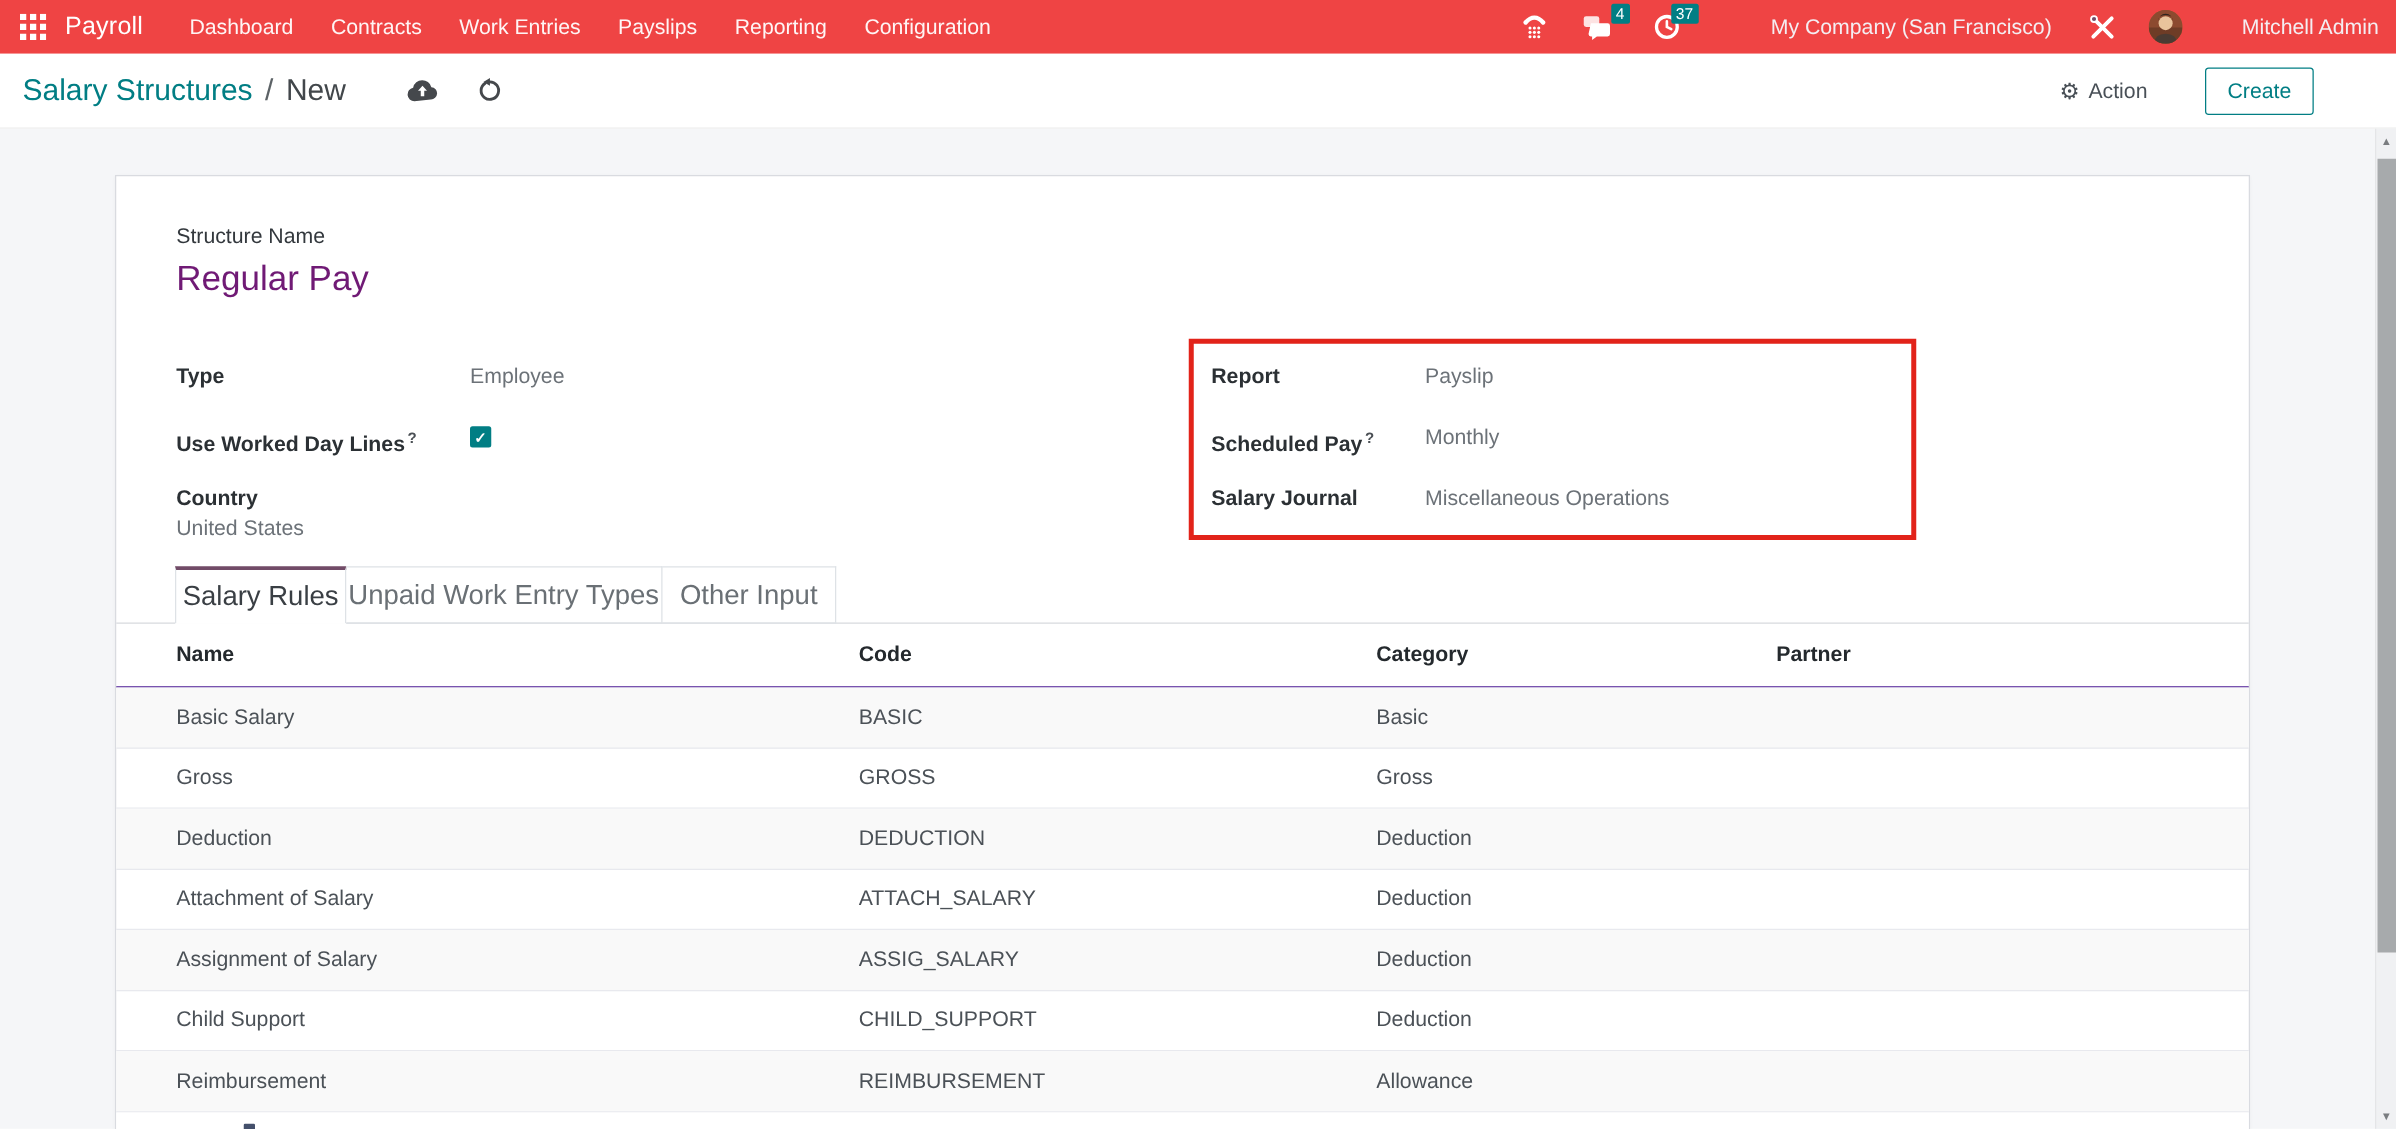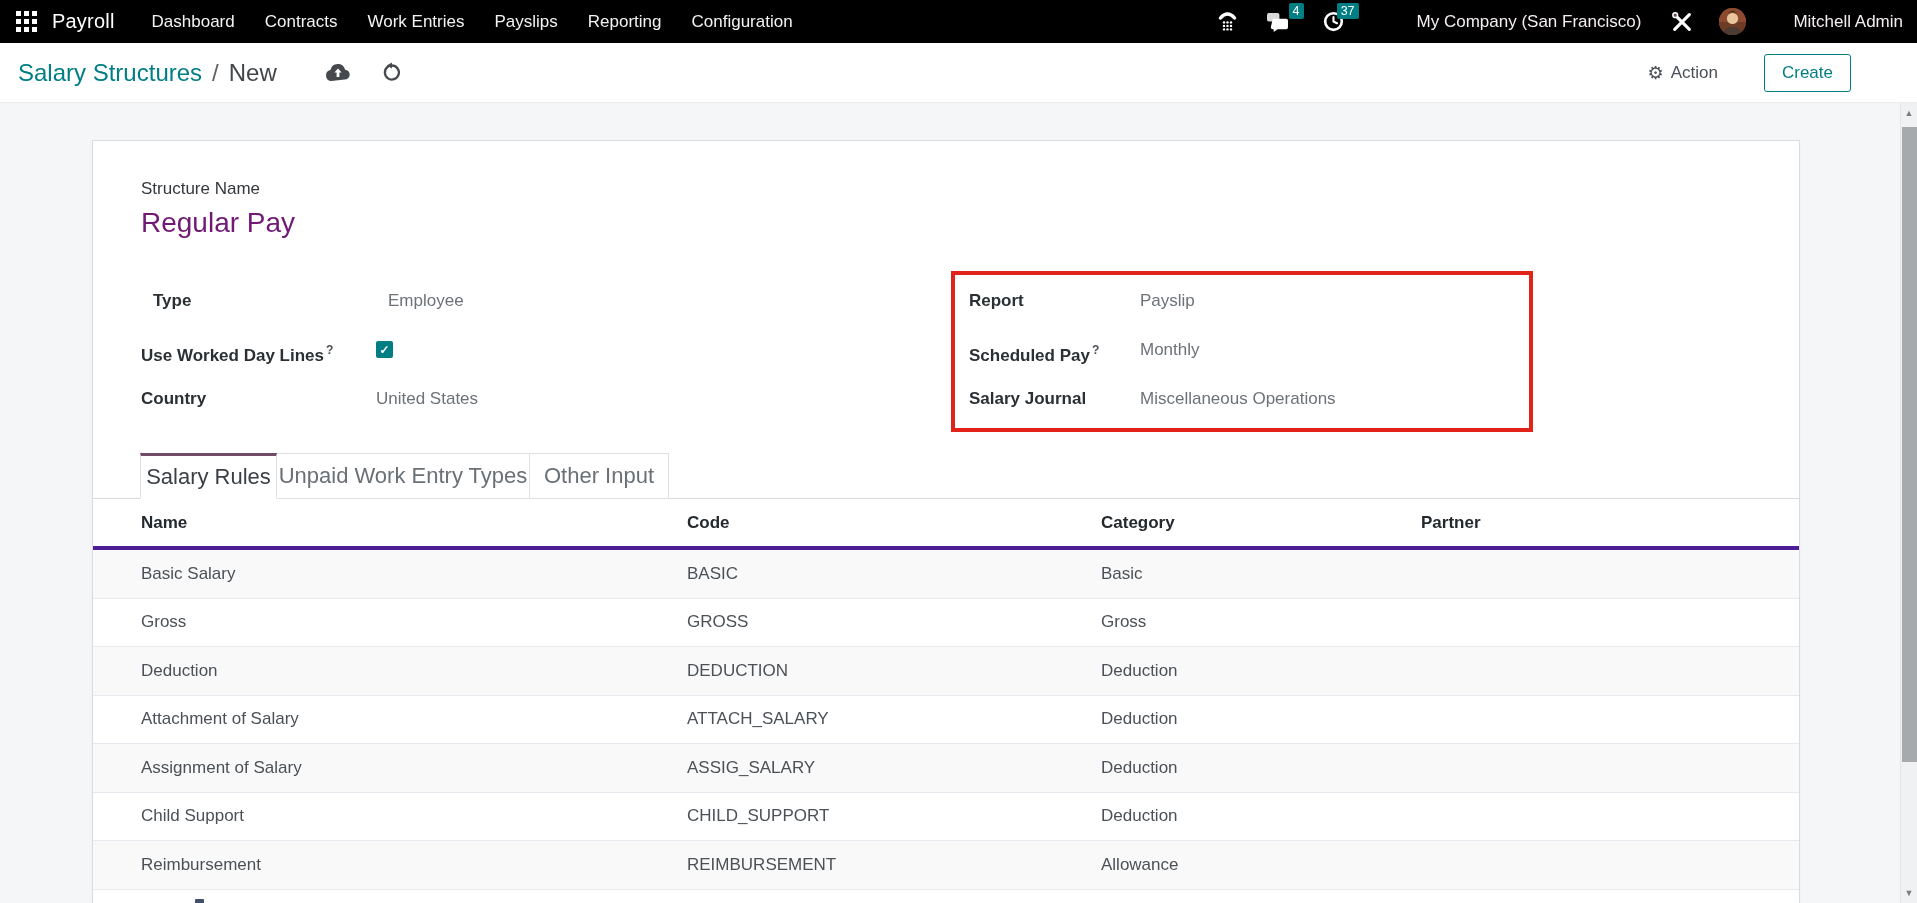--- a/index.html
+++ b/index.html
@@ -1,21 +1,21 @@
 <!DOCTYPE html>
 <html><head>
 <meta charset="utf-8">
 <style>
   * { box-sizing: border-box; margin: 0; padding: 0; }
   html,body { width:1917px; height:903px; overflow:hidden;
     font-family:"Liberation Sans", sans-serif; background:#fff; }
 
   
   .navbar { position:absolute; left:0; top:0; width:1917px; height:43px;
-    background:#000000; display:flex; align-items:center; padding:0 14px;
+    background:#ef4444; display:flex; align-items:center; padding:0 14px;
     color:#fff; }
   .apps-btn { width:24px; height:24px; display:flex; align-items:center;
     justify-content:center; cursor:pointer; margin-right:14px; }
   .brand { font-size:20px; font-weight:500; letter-spacing:.2px; margin-right:22px; color:#fff; }
   .nav-menu { display:flex; align-items:center; height:100%; }
   .nav-item { padding:0 15px; font-size:17px; color:rgba(255,255,255,.95);
     height:100%; display:flex; align-items:center; cursor:pointer; }
   .nav-spacer { flex:1; }
   .sys-tray { display:flex; align-items:center; }
   .tray-icon { position:relative; display:flex; align-items:center; cursor:pointer; }
@@ -78,21 +78,21 @@
     border-top:3px solid #714B67; border-left:1px solid #dee2e6;
     border-right:1px solid #dee2e6; border-bottom:1px solid #fff; }
   .tab-1 { width:137px; }
   .tab-2 { width:253px; border-left:none; }
   .tab-3 { width:139px; border-left:none; }
 
   
   .rules-table { position:absolute; left:0; top:358px; width:100%; }
   .t-row { display:grid; grid-template-columns:546px 414px 320px 1fr;
     padding-left:48px; align-items:center; }
-  .t-head { height:51px; border-bottom:4px solid #4c1d95; }
+  .t-head { height:51px; border-bottom:1px solid #4c1d95; }
   .t-head .t-cell { font-weight:700; color:#24292d; cursor:pointer; }
   .t-cell { font-size:17px; color:#4b5157; white-space:nowrap; overflow:hidden; }
   .t-body .t-row { height:48.5px; border-bottom:1px solid #e8e9ee; cursor:pointer; }
   .t-body .t-row:nth-child(odd) { background:#f9f9f9; }
   .t-partial { height:15px; background:#fff; position:relative; }
   .text-fragment { position:absolute; left:102px; top:9px; width:9px; height:6px;
     background:#44506b; border-radius:1px; }
 
   
   .scrollbar { position:absolute; right:0; top:103px; width:17px; height:800px;
@@ -215,31 +215,31 @@
     <button class="create-btn" style="margin-right:48px;">Create</button>
   </div>
 </div>
 
 <div class="content">
   <div class="sheet">
 
     <div class="structure-label">Structure Name</div>
     <div class="structure-title">Regular Pay</div>
 
-    <div class="field-row" style="left:60px; top:148px;">
+    <div class="field-row" style="left:48px; top:148px;">
       <div class="field-label lbl-left">Type</div>
       <div class="field-value">Employee</div>
     </div>
     <div class="field-row" style="left:48px; top:197px;">
       <div class="field-label lbl-left"><span>Use Worked Day Lines</span><sup class="field-help">?</sup></div>
       <div class="checkbox">
         <span>✓</span>
       </div>
     </div>
-    <div class="field-row" style="left:48px; top:246px;">
+    <div class="field-row" style="left:48px; top:246px;flex-direction:column;">
       <div class="field-label lbl-left">Country</div>
       <div class="field-value">United States</div>
     </div>
 
     <div class="field-row" style="left:876px; top:148px;">
       <div class="field-label lbl-right">Report</div>
       <div class="field-value">Payslip</div>
     </div>
     <div class="field-row" style="left:876px; top:197px;">
       <div class="field-label lbl-right"><span>Scheduled Pay</span><sup class="field-help">?</sup></div>

